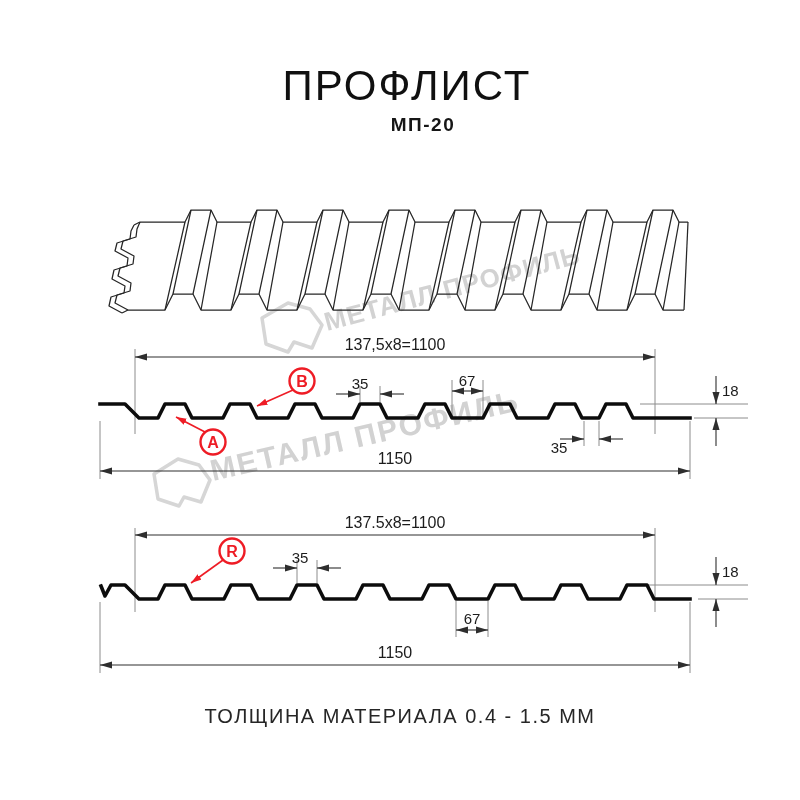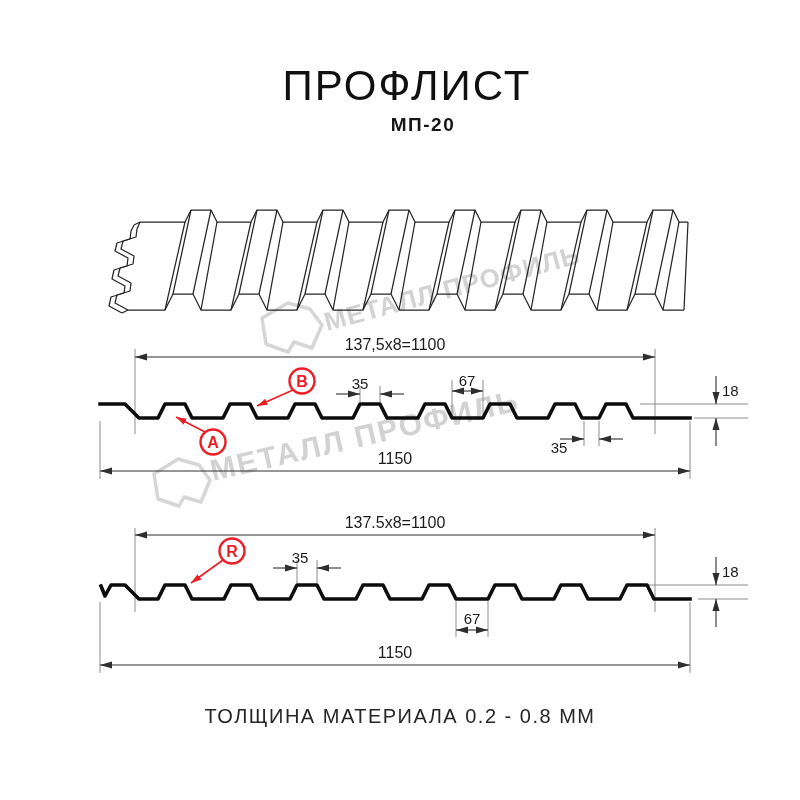--- a/index.html
+++ b/index.html
@@ -182,14 +182,14 @@
       <path class="prof" d="M101 586 L105 596 L111 585 L125 585 L139 599 L158 599 L165 585 L185 585 L192 599 L224 599 L231 585 L251 585 L258 599 L290 599 L297 585 L317 585 L324 599 L356 599 L363 585 L383 585 L390 599 L422 599 L429 585 L449 585 L456 599 L488 599 L495 585 L515 585 L522 599 L554 599 L561 585 L581 585 L588 599 L620 599 L627 585 L647 585 L654 599 L690 599"></path>
 
       <g>
         <line class="red" x1="223" y1="560" x2="191" y2="583" marker-end="url(#ahr)"></line>
         <circle class="redc" cx="232" cy="551" r="12.5"></circle>
         <text class="mkr" x="232" y="556.5" text-anchor="middle">R</text>
       </g>
     </g>
   </svg>
 
-  <div class="footer">ТОЛЩИНА МАТЕРИАЛА 0.2 - 0.8 ММ</div>
+  <div class="footer">ТОЛЩИНА МАТЕРИАЛА 0.4 - 1.5 ММ</div>
 </div>
 
 </body></html>

